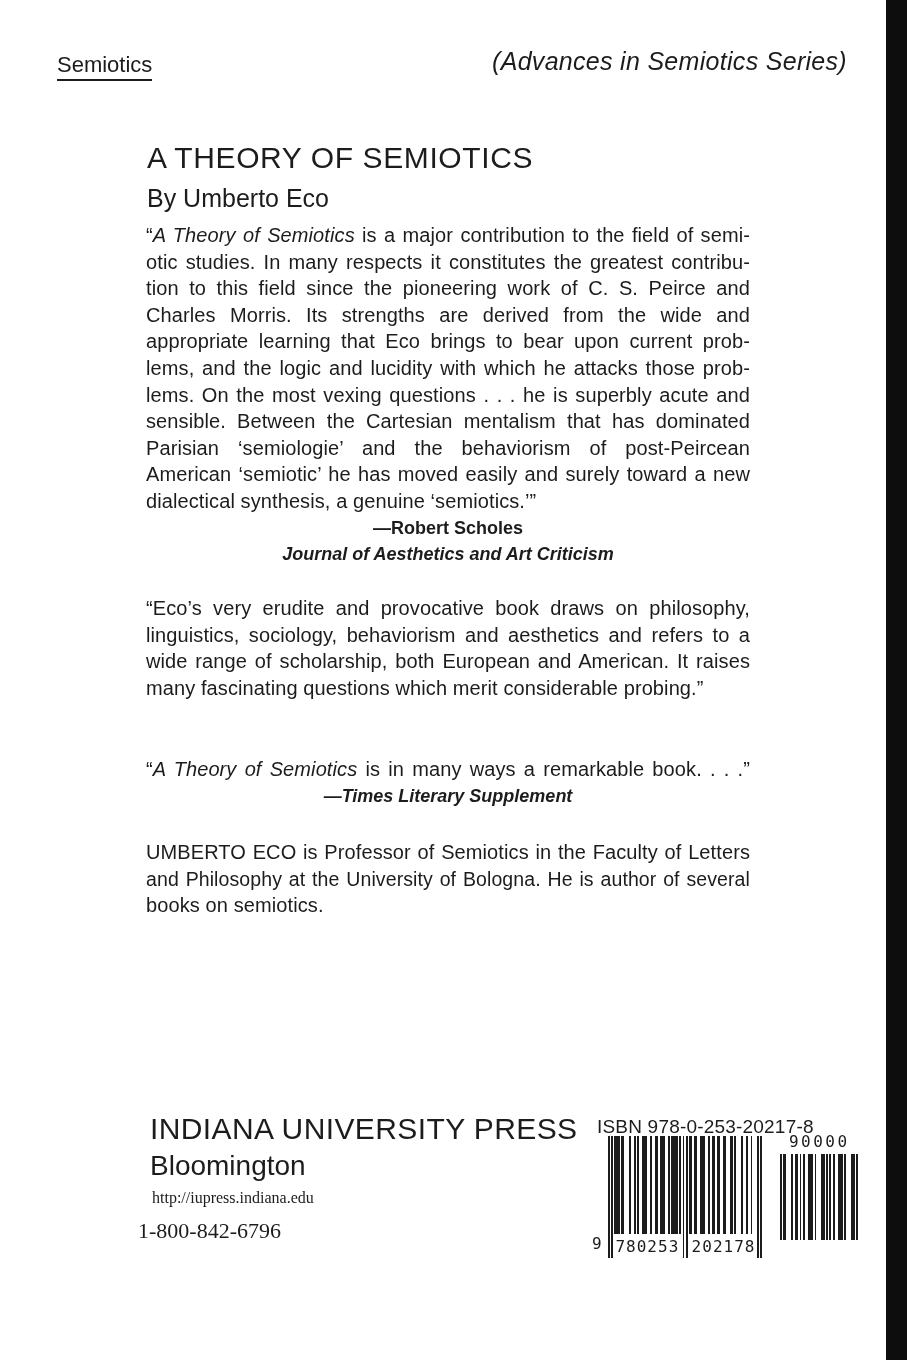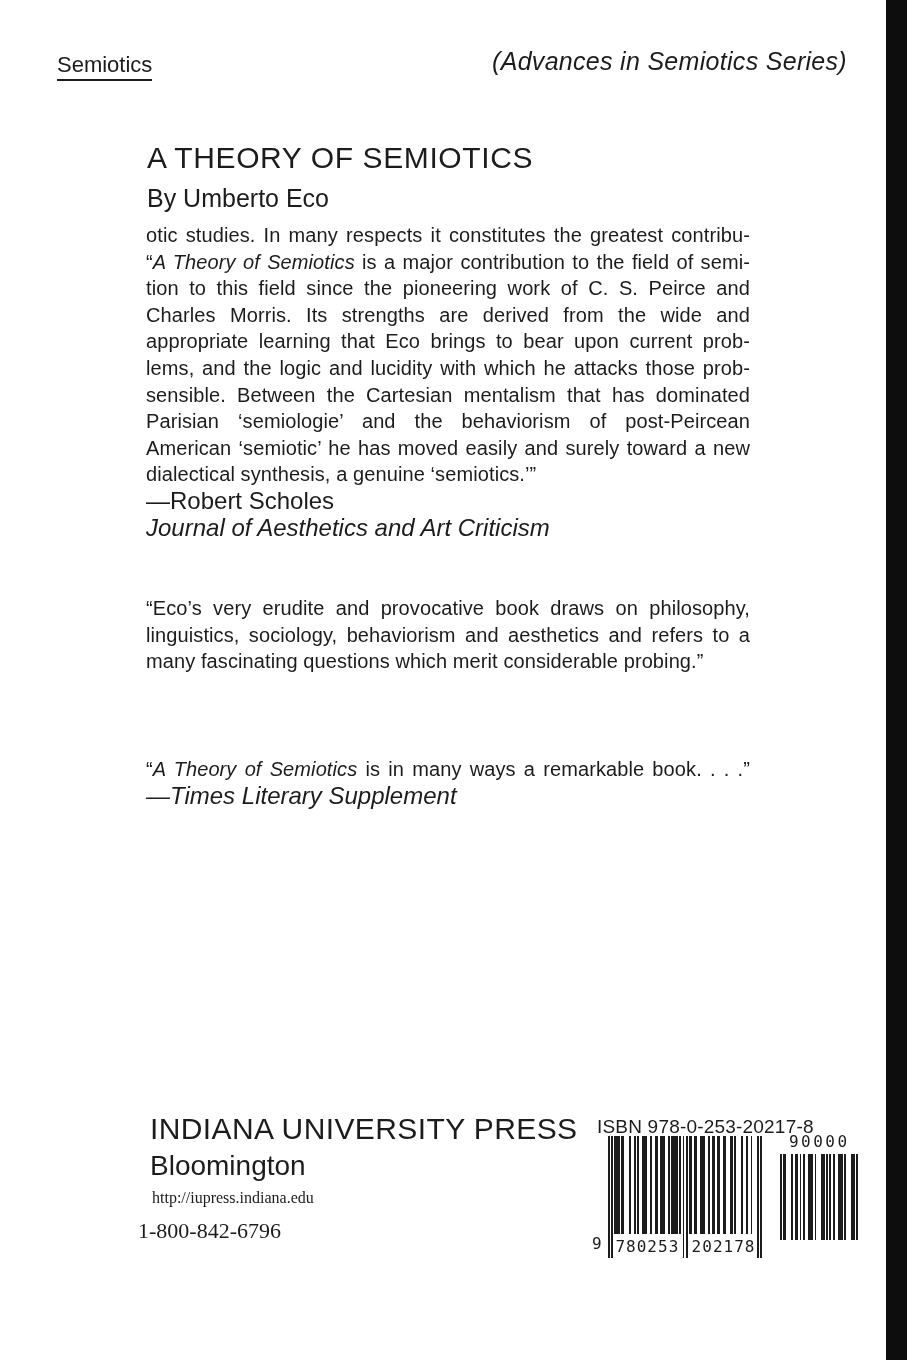--- a/index.html
+++ b/index.html
@@ -41,21 +41,21 @@
   .q3{top:756px;}
   .bio-block{top:839px;}
 
   .bline{
     font-size:20px;line-height:26.6px;height:26.6px;
     letter-spacing:0.1px;
   }
   .bline.just{text-align:justify;}
   .bline.just::after{content:"";display:inline-block;width:100%;height:0;}
   .it{font-style:italic;}
-  .attr{font-size:24px;line-height:26.6px;height:26.6px;text-align:left;}
+  .attr{font-size:18px;line-height:26.6px;height:26.6px;text-align:center;font-weight:bold;}
 
   .publisher-name{position:absolute;left:150px;top:1112px;font-size:30px;letter-spacing:0.4px;}
   .publisher-city{position:absolute;left:150px;top:1150px;font-size:28px;}
   .publisher-url{position:absolute;left:152px;top:1189px;font-size:16px;font-family:"Liberation Serif",serif;}
   .publisher-phone{position:absolute;left:138px;top:1218px;font-size:22px;font-family:"Liberation Serif",serif;}
 
   .barcode-block{position:absolute;left:592px;top:1108px;width:294px;height:170px;}
   .isbn-label{
     position:absolute;left:5px;top:8px;white-space:nowrap;
     font-family:Liberation Sans, sans-serif;font-size:19px;letter-spacing:0.2px;
@@ -86,50 +86,59 @@
   <div class="edge-strip"></div>
 
   <div class="category">Semiotics</div>
   <div class="series">(Advances in Semiotics Series)</div>
 
   <h1 class="title">A THEORY OF SEMIOTICS</h1>
   <div class="byline">By Umberto Eco</div>
 
   <section class="quote q1">
     <div>
+        <div class="bline just"><span>“</span><span class="it">A Theory of Semiotics</span><span> is a major contribution to the field of semi-</span></div>
         <div class="bline just"><span>otic studies. In many respects it constitutes the greatest contribu-</span></div>
-        <div class="bline just"><span>“</span><span class="it">A Theory of Semiotics</span><span> is a major contribution to the field of semi-</span></div>
         <div class="bline just"><span>tion to this field since the pioneering work of C. S. Peirce and</span></div>
         <div class="bline just"><span>Charles Morris. Its strengths are derived from the wide and</span></div>
         <div class="bline just"><span>appropriate learning that Eco brings to bear upon current prob-</span></div>
         <div class="bline just"><span>lems, and the logic and lucidity with which he attacks those prob-</span></div>
+        <div class="bline just"><span>lems. On the most vexing questions . . . he is superbly acute and</span></div>
         <div class="bline just"><span>sensible. Between the Cartesian mentalism that has dominated</span></div>
         <div class="bline just"><span>Parisian ‘semiologie’ and the behaviorism of post-Peircean</span></div>
         <div class="bline just"><span>American ‘semiotic’ he has moved easily and surely toward a new</span></div>
         <div class="bline"><span>dialectical synthesis, a genuine ‘semiotics.’”</span></div>
       </div>
     <div class="attr">—Robert Scholes</div>
     <div class="attr it">Journal of Aesthetics and Art Criticism</div>
   </section>
 
   <section class="quote q2">
     <div>
         <div class="bline just"><span>“Eco’s very erudite and provocative book draws on philosophy,</span></div>
         <div class="bline just"><span>linguistics, sociology, behaviorism and aesthetics and refers to a</span></div>
+        <div class="bline just"><span>wide range of scholarship, both European and American. It raises</span></div>
         <div class="bline"><span>many fascinating questions which merit considerable probing.”</span></div>
       </div>
   </section>
 
   <section class="quote q3">
     <div>
         <div class="bline just"><span>“</span><span class="it">A Theory of Semiotics</span><span> is in many ways a remarkable book. . . .”</span></div>
       </div>
     <div class="attr it">—Times Literary Supplement</div>
   </section>
 
+  <section class="bio-block">
+    <div>
+        <div class="bline just"><span>UMBERTO ECO is Professor of Semiotics in the Faculty of Letters</span></div>
+        <div class="bline just" style="font-size: 19.5px;"><span>and Philosophy at the University of Bologna. He is author of several</span></div>
+        <div class="bline"><span>books on semiotics.</span></div>
+      </div>
+  </section>
 
   <div class="publisher-name">INDIANA UNIVERSITY PRESS</div>
   <div class="publisher-city">Bloomington</div>
   <div class="publisher-url">http://iupress.indiana.edu</div>
   <div class="publisher-phone">1-800-842-6796</div>
 
   <div class="barcode-block">
     <div class="isbn-label">ISBN 978-0-253-20217-8</div>
     <div class="supp-label">90000</div>
     <div class="ean13" id="ean13" style="width: 168px;">

